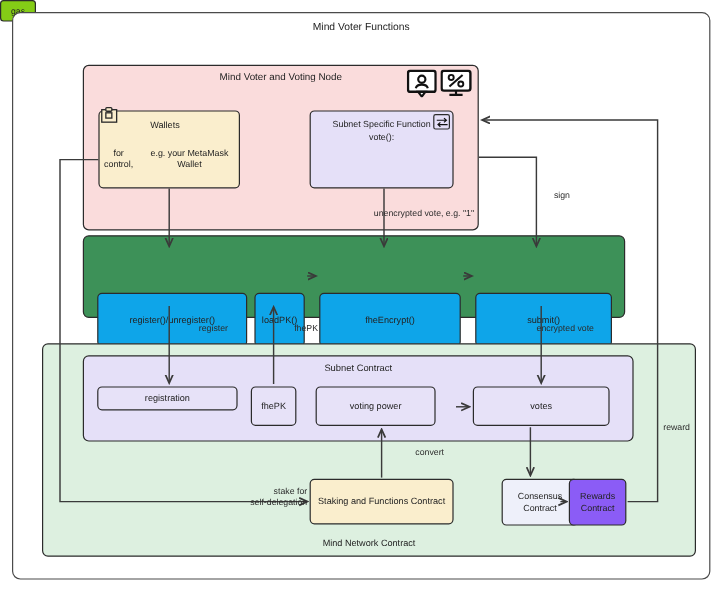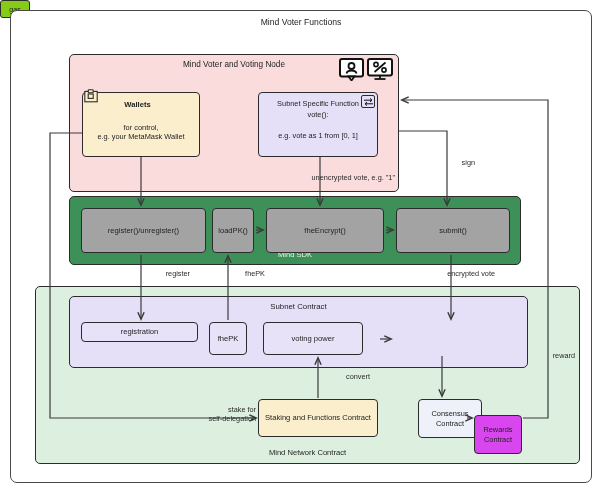--- a/index.html
+++ b/index.html
@@ -27,23 +27,23 @@
     left:69px;top:54px;width:330px;height:138px;
     background:#fadcdc;border:1.6px solid #2b2b2b;border-radius:5px;
   }
   #voter-node-title{left:69px;top:58px;width:330px;height:14px;font-size:8.2px;}
 
   
   #wallets{
     left:82px;top:92px;width:118px;height:65px;
     background:#faeecd;border:1.4px solid #2b2b2b;border-radius:4px;
   }
-  #wallets-title{left:82px;top:99px;width:111px;height:12px;font-size:7.6px;font-weight:bold;}
+  #wallets-title{left:82px;top:99px;width:111px;height:12px;font-size:7.6px;}
   #wallets-desc{left:82px;top:117px;width:118px;height:30px;font-size:7.4px;
-      flex-direction:column;}
+      flex-direction:row;}
   #note-icon{left:84px;top:89px;width:15px;height:14px;}
   #gas-tag{
     left:172px;top:88px;width:28px;height:16px;
     background:#84cc16;border:1.3px solid #2b2b2b;border-radius:3px;
     font-size:7.2px;color:#232323;display:flex;align-items:center;justify-content:center;
   }
 
   
   #subnet-fn{
     left:258px;top:92px;width:120px;height:65px;
@@ -59,22 +59,22 @@
   
   #person-icon{left:339px;top:58px;width:25px;height:23px;}
   #percent-icon{left:367px;top:58px;width:27px;height:23px;}
 
   
   #sdk-band{
     left:69px;top:196px;width:452px;height:69px;
     background:#3d9158;border:1.4px solid #2b2b2b;border-radius:5px;
   }
   #sdk-band-title{left:69px;top:248px;width:452px;height:13px;font-size:7.6px;color:#eaf4ec;}
-  .sdkcell{background:#a3a3a3;border:1.4px solid #2b2b2b;border-radius:4px;
-           font-size:7.6px;color:#232323;}
+  .sdkcell{background:#0ea5e9;border:1.4px solid #2b2b2b;border-radius:4px;
+           font-size:7.6px;color:#232323;margin-top:36px;}
   #sdk-register{left:81px;top:208px;width:125px;height:45px;}
   #sdk-loadpk{left:212px;top:208px;width:42px;height:45px;}
   #sdk-fheencrypt{left:266px;top:208px;width:118px;height:45px;}
   #sdk-submit{left:396px;top:208px;width:114px;height:45px;}
 
   
   #network-contract{
     left:35px;top:286px;width:545px;height:178px;
     background:#ddf0e0;border:1.4px solid #2b2b2b;border-radius:5px;
   }
@@ -99,22 +99,22 @@
     background:#faeecd;border:1.5px solid #2b2b2b;border-radius:4px;
     font-size:7.6px;color:#232323;
   }
   
   #consensus{
     left:418px;top:399px;width:64px;height:39px;
     background:#eef0fa;border:1.4px solid #2b2b2b;border-radius:4px;
     font-size:7.4px;color:#232323;flex-direction:column;
   }
   #rewards{
-    left:474px;top:415px;width:48px;height:39px;
-    background:#d946ef;border:1.4px solid #2b2b2b;border-radius:4px;
+    left:474px;top:399px;width:48px;height:39px;
+    background:#8b5cf6;border:1.4px solid #2b2b2b;border-radius:4px;
     font-size:7.4px;color:#232323;flex-direction:column;
   }
 
   
   .edgelbl{position:absolute;font-size:7.3px;color:#2b2b2b;text-align:right;
            line-height:1.25;white-space:nowrap;}
   .edgelbl.multi{white-space:normal;}
 
   #lbl-unencrypted{left:205px;top:173px;width:190px;}
   #lbl-sign{left:415px;top:158px;width:60px;}
@@ -170,21 +170,20 @@
       <rect x="0.8" y="2.4" width="12.4" height="10.4" fill="#faeecd" stroke="#2b2b2b" stroke-width="1.1"></rect>
       <rect x="4.2" y="0.7" width="5" height="3" rx="0.8" fill="#faeecd" stroke="#2b2b2b" stroke-width="1.1"></rect>
       <rect x="4.2" y="5" width="5" height="4.4" fill="none" stroke="#2b2b2b" stroke-width="1.1"></rect>
     </svg>
   </div>
   <div id="gas-tag">gas</div>
 
   <div class="box" id="subnet-fn"></div>
   <div class="lbl" id="subnet-fn-l1">Subnet Specific Function</div>
   <div class="lbl" id="subnet-fn-l2">vote():</div>
-  <div class="lbl" id="subnet-fn-l3">e.g. vote as 1 from [0, 1]</div>
   <div class="box" id="swap-icon">
     <svg width="11" height="10" viewBox="0 0 11 10">
       <path d="M1 3.2 H9 M7 1.4 L9 3.2 L7 5" stroke="#111" stroke-width="1" fill="none"></path>
       <path d="M10 6.8 H2 M4 5 L2 6.8 L4 8.6" stroke="#111" stroke-width="1" fill="none"></path>
     </svg>
   </div>
 
   <div class="box" id="sdk-band"></div>
   <div class="lbl" id="sdk-band-title">Mind SDK</div>
   <div class="lbl sdkcell box" id="sdk-register">register()/unregister()</div>
@@ -193,20 +192,21 @@
   <div class="lbl sdkcell box" id="sdk-submit">submit()</div>
 
   <div class="box" id="network-contract"></div>
   <div class="lbl" id="network-contract-title">Mind Network Contract</div>
 
   <div class="box" id="subnet-contract"></div>
   <div class="lbl" id="subnet-contract-title">Subnet Contract</div>
   <div class="lbl subcell box" id="sc-registration">registration</div>
   <div class="lbl subcell box" id="sc-fhepk">fhePK</div>
   <div class="lbl subcell box" id="sc-votingpower">voting power</div>
+  <div class="lbl subcell box" id="sc-votes">votes</div>
 
   <div class="lbl box" id="staking">Staking and Functions Contract</div>
 
   <div class="lbl box" id="consensus">
     <span>Consensus</span>
     <span>Contract</span>
   </div>
   <div class="lbl box" id="rewards">
     <span>Rewards</span>
     <span>Contract</span>

